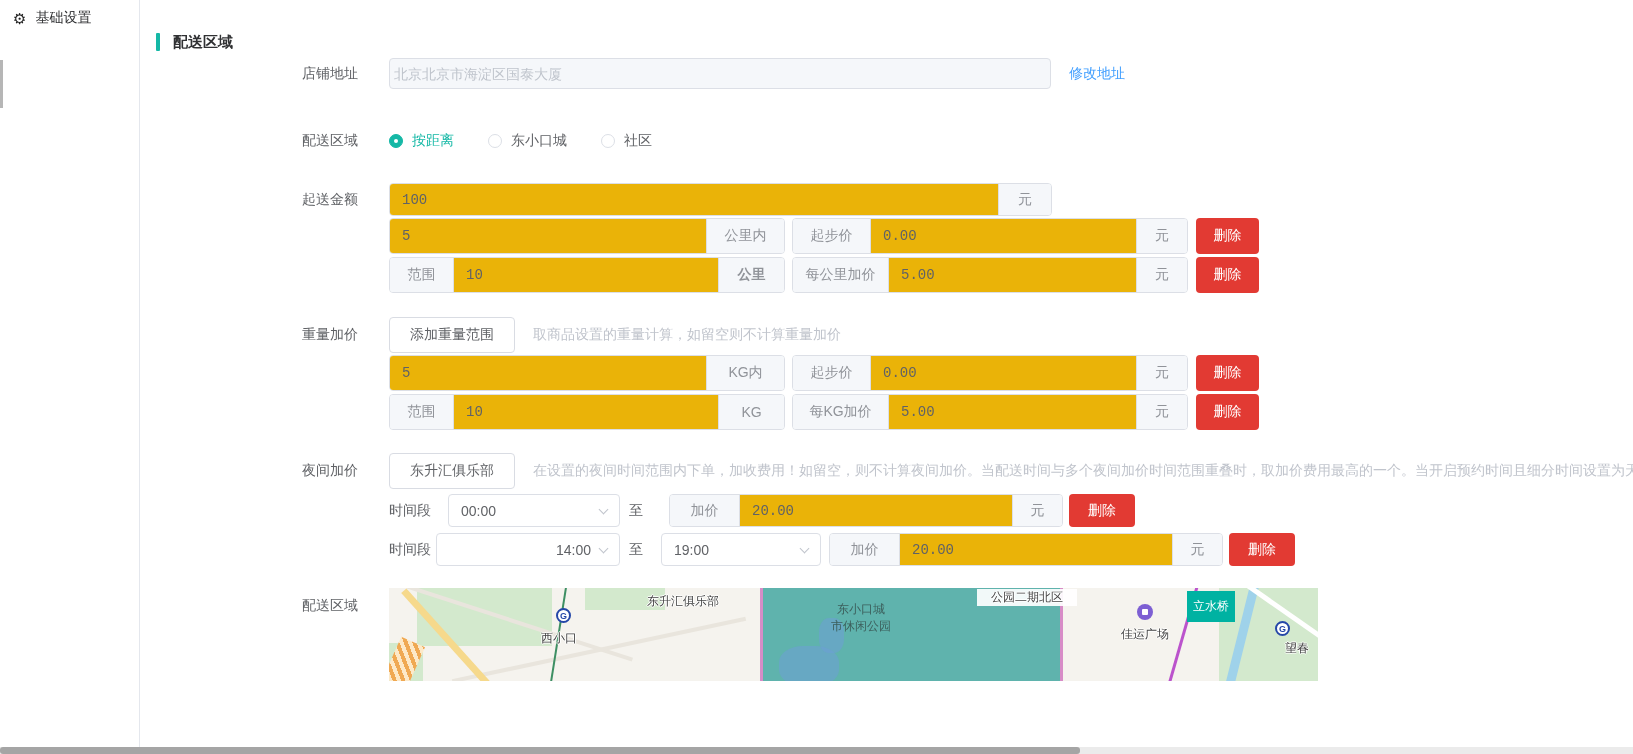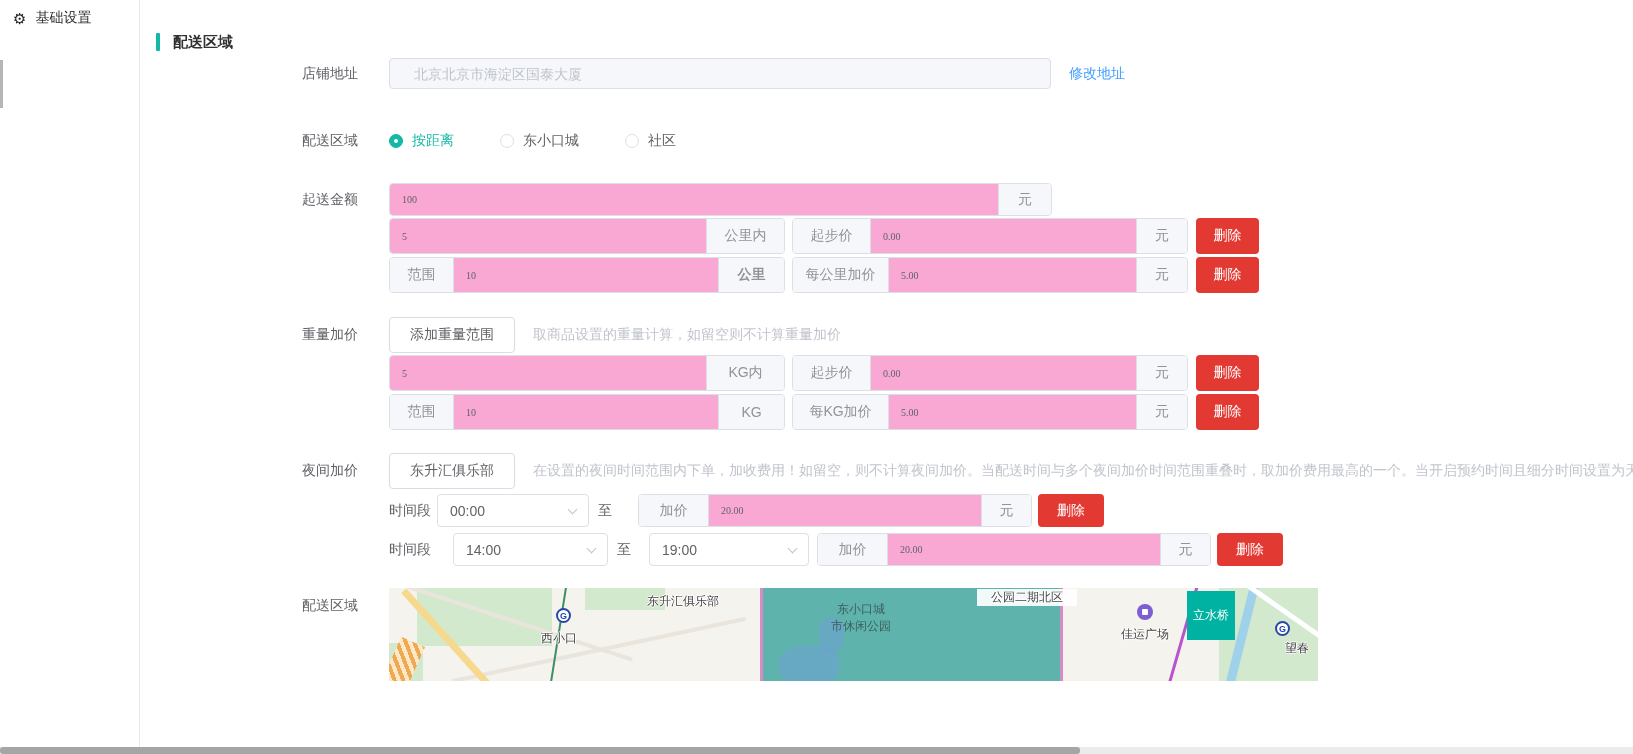--- a/index.html
+++ b/index.html
@@ -24,44 +24,44 @@
   .main { position:absolute; left:141px; top:0; width:1492px; height:754px; }
   .section-header { display:flex; align-items:center; margin:33px 0 0 15px; height:18px; }
   .section-bar { width:4px; height:18px; background:#15b8a6; border-radius:1px; }
   .section-title { margin-left:13px; font-weight:bold; font-size:15px; color:#303133; }
 
   .row { display:flex; align-items:center; }
   .lbl { width:248px; padding-right:31px; text-align:right; color:#606266; font-size:14px; flex:0 0 248px; }
 
   .inp {
     height:31px; border:1px solid #dcdfe6; border-radius:4px; background:#fff;
-    color:#606266; font-size:14px; padding:0 24px; outline:none;
+    color:#606266; font-size:14px; padding:0 4px; outline:none;
     font-family:"Liberation Sans","DejaVu Sans",sans-serif;
   }
   .inp:disabled, .inp.disabled { background:#f5f7fa; color:#bfc4cc; }
   .inp::placeholder { color:#bfc4cc; }
 
   .link { color:#409eff; margin-left:18px; cursor:pointer; font-size:14px; white-space:nowrap; }
 
   
-  .radio-group { display:flex; align-items:center; gap:46px; }
+  .radio-group { display:flex; align-items:center; gap:34px; }
   .radio { display:flex; align-items:center; gap:9px; cursor:pointer; }
   .rdot { width:14px; height:14px; border-radius:50%; border:1px solid #dcdfe6; background:#fff; position:relative; }
   .radio.sel .rdot { background:#15b8a6; border-color:#15b8a6; }
   .radio.sel .rdot::after {
     content:""; position:absolute; left:4px; top:4px; width:4px; height:4px;
     border-radius:50%; background:#fff;
   }
   .radio.sel .rtext { color:#15b8a6; }
   .rtext { color:#606266; }
 
   
   .grp { display:flex; align-items:stretch; border:1px solid #dcdfe6; border-radius:4px; background:#fff; overflow:hidden; }
-  .grp .cell-in { border:none; outline:none; padding:0 12px; font-size:10px; color:#606266; background:#f9a8d4; min-width:0;
-                  font-family:Liberation Serif, serif; }
+  .grp .cell-in { border:none; outline:none; padding:0 12px; font-size:14px; color:#606266; background:#eab308; min-width:0;
+                  font-family:Liberation Mono, monospace; }
   .grp .fix { background:#f5f7fa; color:#909399; display:flex; align-items:center; justify-content:center; font-size:14px; white-space:nowrap; }
   .grp .pre { border-right:1px solid #dcdfe6; }
   .grp .suf { border-left:1px solid #dcdfe6; }
 
   .btn-add {
     height:36px; padding:0 20px; background:#fff; border:1px solid #d9dce3; border-radius:4px;
     color:#606266; font-size:14px; cursor:pointer; white-space:nowrap;
     font-family:"Liberation Sans","DejaVu Sans",sans-serif;
   }
   .hint { color:#c0c4cc; font-size:14px; margin-left:18px; white-space:nowrap; }
@@ -94,21 +94,21 @@
   .mline-green { width:2px; background:#3d8f63; }
   .mline-purple { width:3px; background:#bb53cc; }
   .teal-zone { left:371px; top:0; width:303px; height:93px; background:#5fb3ad;
                border-left:3px solid #d78cc7; border-right:3px solid #d78cc7; }
   .water { background:#6d9ed6; opacity:.55; border-radius:40%; }
   .river { background:#9fd2ea; }
   .maplbl { font-size:12px; color:#444; white-space:nowrap;
             text-shadow:1px 0 #fff,-1px 0 #fff,0 1px #fff,0 -1px #fff; }
   .maplbl.on-teal { color:#3c5f5c; text-shadow:none; }
   .chip { background:rgba(255,255,255,.92); padding:0 14px; }
-  .badge-teal { background:#00b2a2; color:#fff; font-size:12px; padding:16px 6px; text-shadow:none; }
+  .badge-teal { background:#00b2a2; color:#fff; font-size:12px; padding:7px 6px; text-shadow:none; }
   .metro {
     width:15px; height:15px; border-radius:50%; background:#fff; border:2px solid #2547a8;
     color:#2547a8; font-size:9px; font-weight:bold; display:flex; align-items:center; justify-content:center;
   }
   .poi-purple { width:16px; height:16px; border-radius:50%; background:#7d5fd3;
                 display:flex; align-items:center; justify-content:center; }
   .poi-purple i { position:static; width:6px; height:6px; background:#fff; border-radius:1px; }
 
   
   .hscroll-track { position:absolute; left:0; bottom:0; width:1633px; height:7px; background:#ebebeb; z-index:9; }
@@ -231,37 +231,37 @@
 
   <div class="row" style="margin-top:23px; height:36px;">
     <div class="lbl">夜间加价</div>
     <button class="btn-add">东升汇俱乐部</button>
     <span class="hint">在设置的夜间时间范围内下单，加收费用！如留空，则不计算夜间加价。当配送时间与多个夜间加价时间范围重叠时，取加价费用最高的一个。当开启预约时间且细分时间设置为天时，夜间加价失效。</span>
   </div>
 
   <div class="row" style="margin-top:5px; height:33px;">
     <div class="lbl"></div>
     <span class="plain">时间段</span>
-    <div class="sel-box" style="width:152px; margin-left:6px;">
+    <div class="sel-box" style="width:172px; margin-left:17px;">
       <span>00:00</span>
       <i class="chev"></i>
     </div>
     <span class="plain" style="margin:0 18px 0 9px;">至</span>
     <div class="grp" style="width:394px; height:33px; margin-left:8px;">
       <div class="fix pre" style="width:70px;">加价</div>
       <input class="cell-in" style="flex: 1 1 0%;" value="20.00">
       <div class="fix suf" style="width:50px;">元</div>
     </div>
     <button class="btn-del del33" style="margin-left:6px;">删除</button>
   </div>
 
   <div class="row" style="margin-top:6px; height:33px;">
     <div class="lbl"></div>
     <span class="plain">时间段</span>
-    <div class="sel-box" style="width:155px; margin-left:22px;">
+    <div class="sel-box" style="width:184px; margin-left:5px;justify-content:flex-end;">
       <span>14:00</span>
       <i class="chev"></i>
     </div>
     <span class="plain" style="margin:0 18px 0 9px;">至</span>
     <div class="sel-box" style="width:160px;">
       <span>19:00</span>
       <i class="chev"></i>
     </div>
     <div class="grp" style="width:394px; height:33px; margin-left:8px;">
       <div class="fix pre" style="width:70px;">加价</div>

